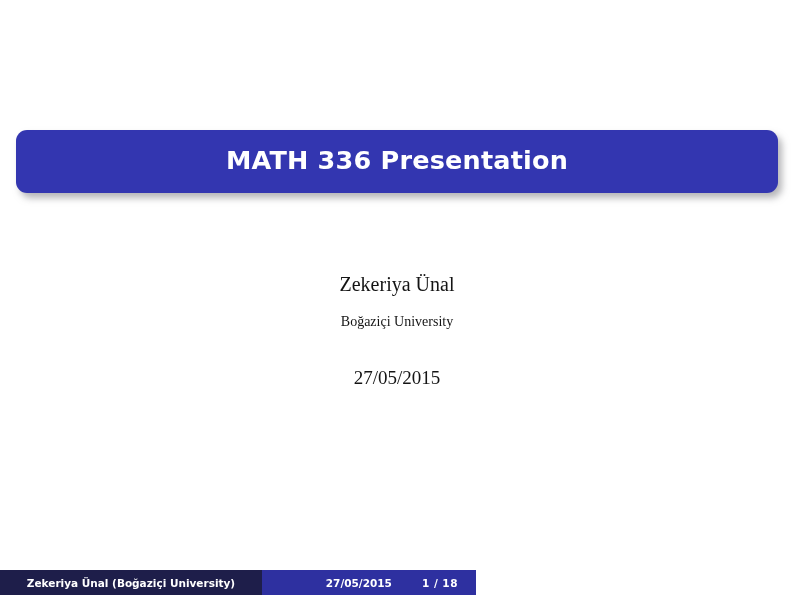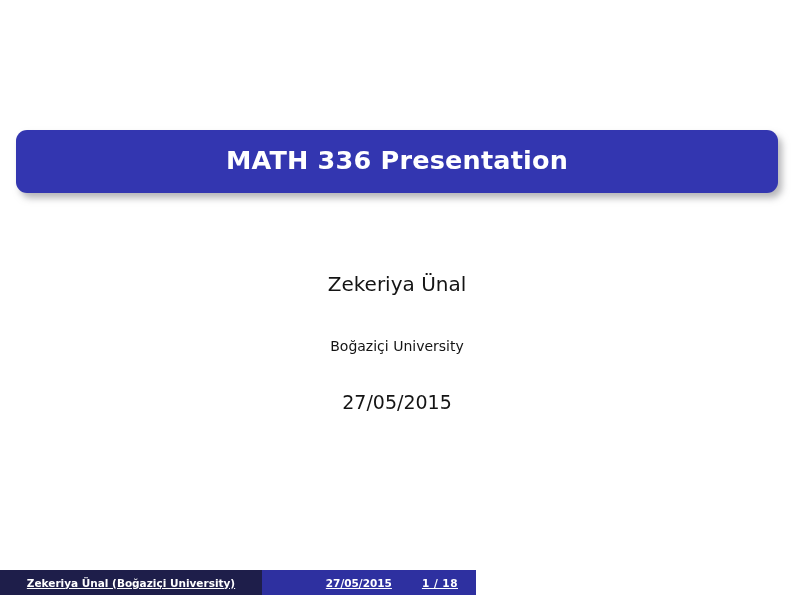--- a/index.html
+++ b/index.html
@@ -49,28 +49,29 @@
   }
 
   
   .meta {
     position: absolute;
     left: 0;
     right: 0;
     top: 272px;
     text-align: center;
     color: #141414;
+    font-family: Liberation Serif, serif;
   }
   .author {
     font-size: 20px;
     line-height: 1.2;
   }
   .institute {
     font-size: 14px;
-    margin-top: 42px;
+    margin-top: 18px;
     line-height: 1.2;
   }
   .date {
     font-size: 19px;
     margin-top: 36px;
     line-height: 1.2;
   }
 
   
   .footline {
@@ -86,21 +87,20 @@
     color: #ffffff;
   }
   .foot-seg {
     display: flex;
     align-items: center;
     justify-content: center;
     height: 100%;
     box-sizing: border-box;
     white-space: nowrap;
     overflow: hidden;
-    text-decoration: underline;
   }
   .foot-author {
     width: 262px;
     background: #1e1e4a;
   }
   .foot-title {
     width: 318px;
     background: #2e30a0;
   }
   .foot-right {

